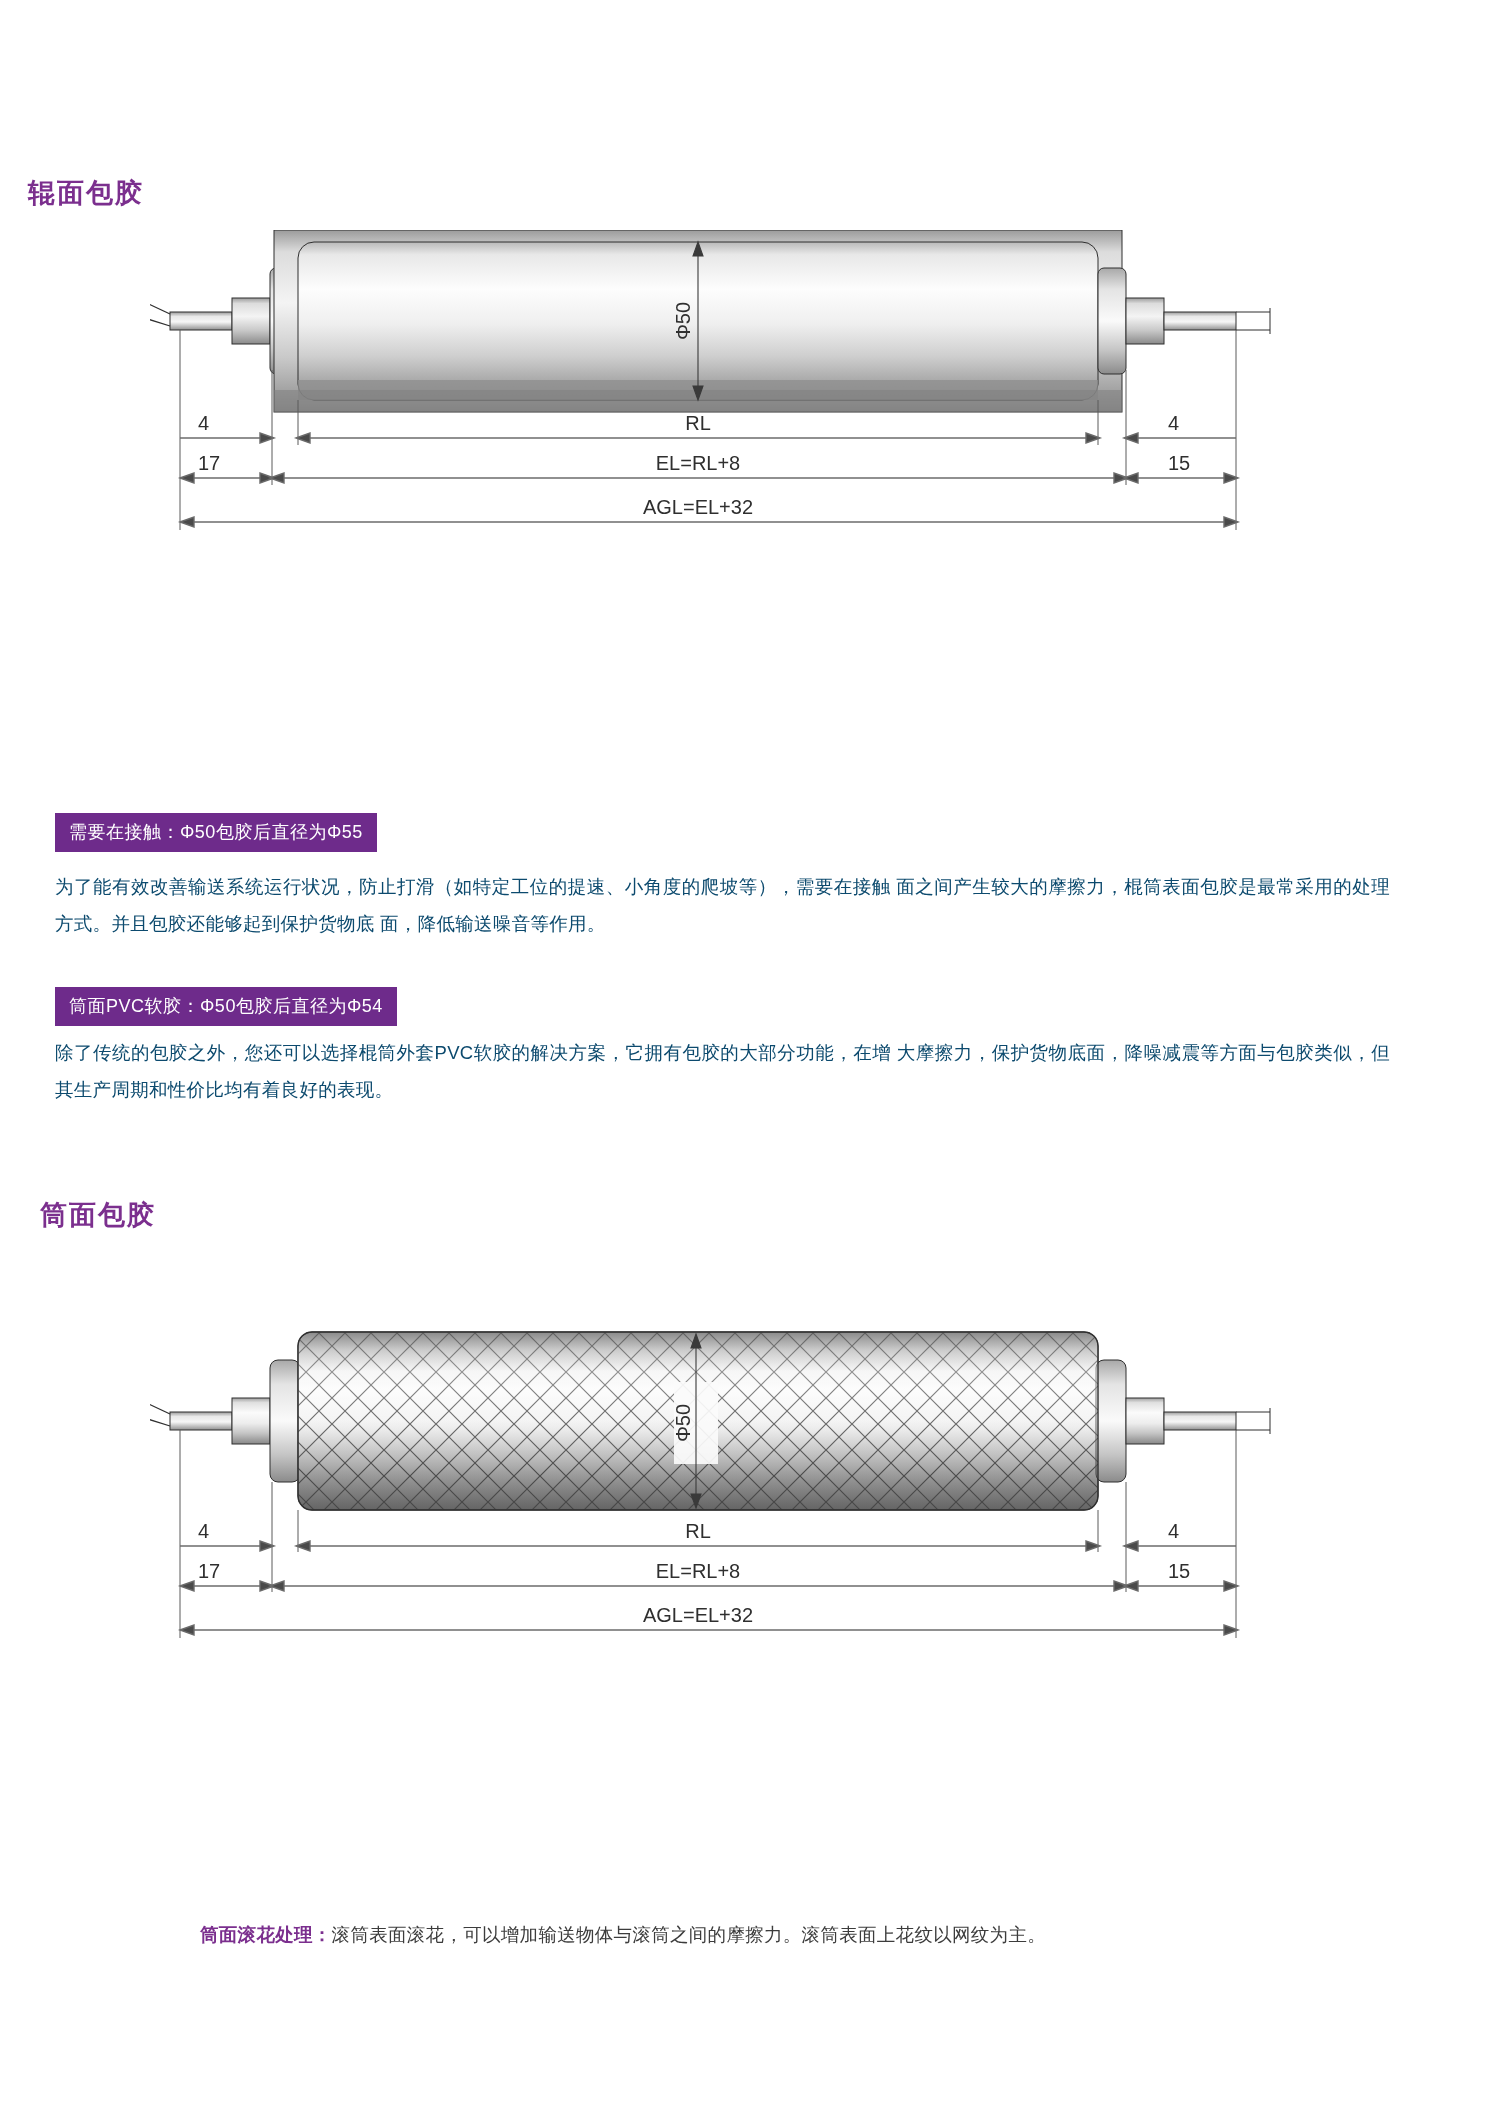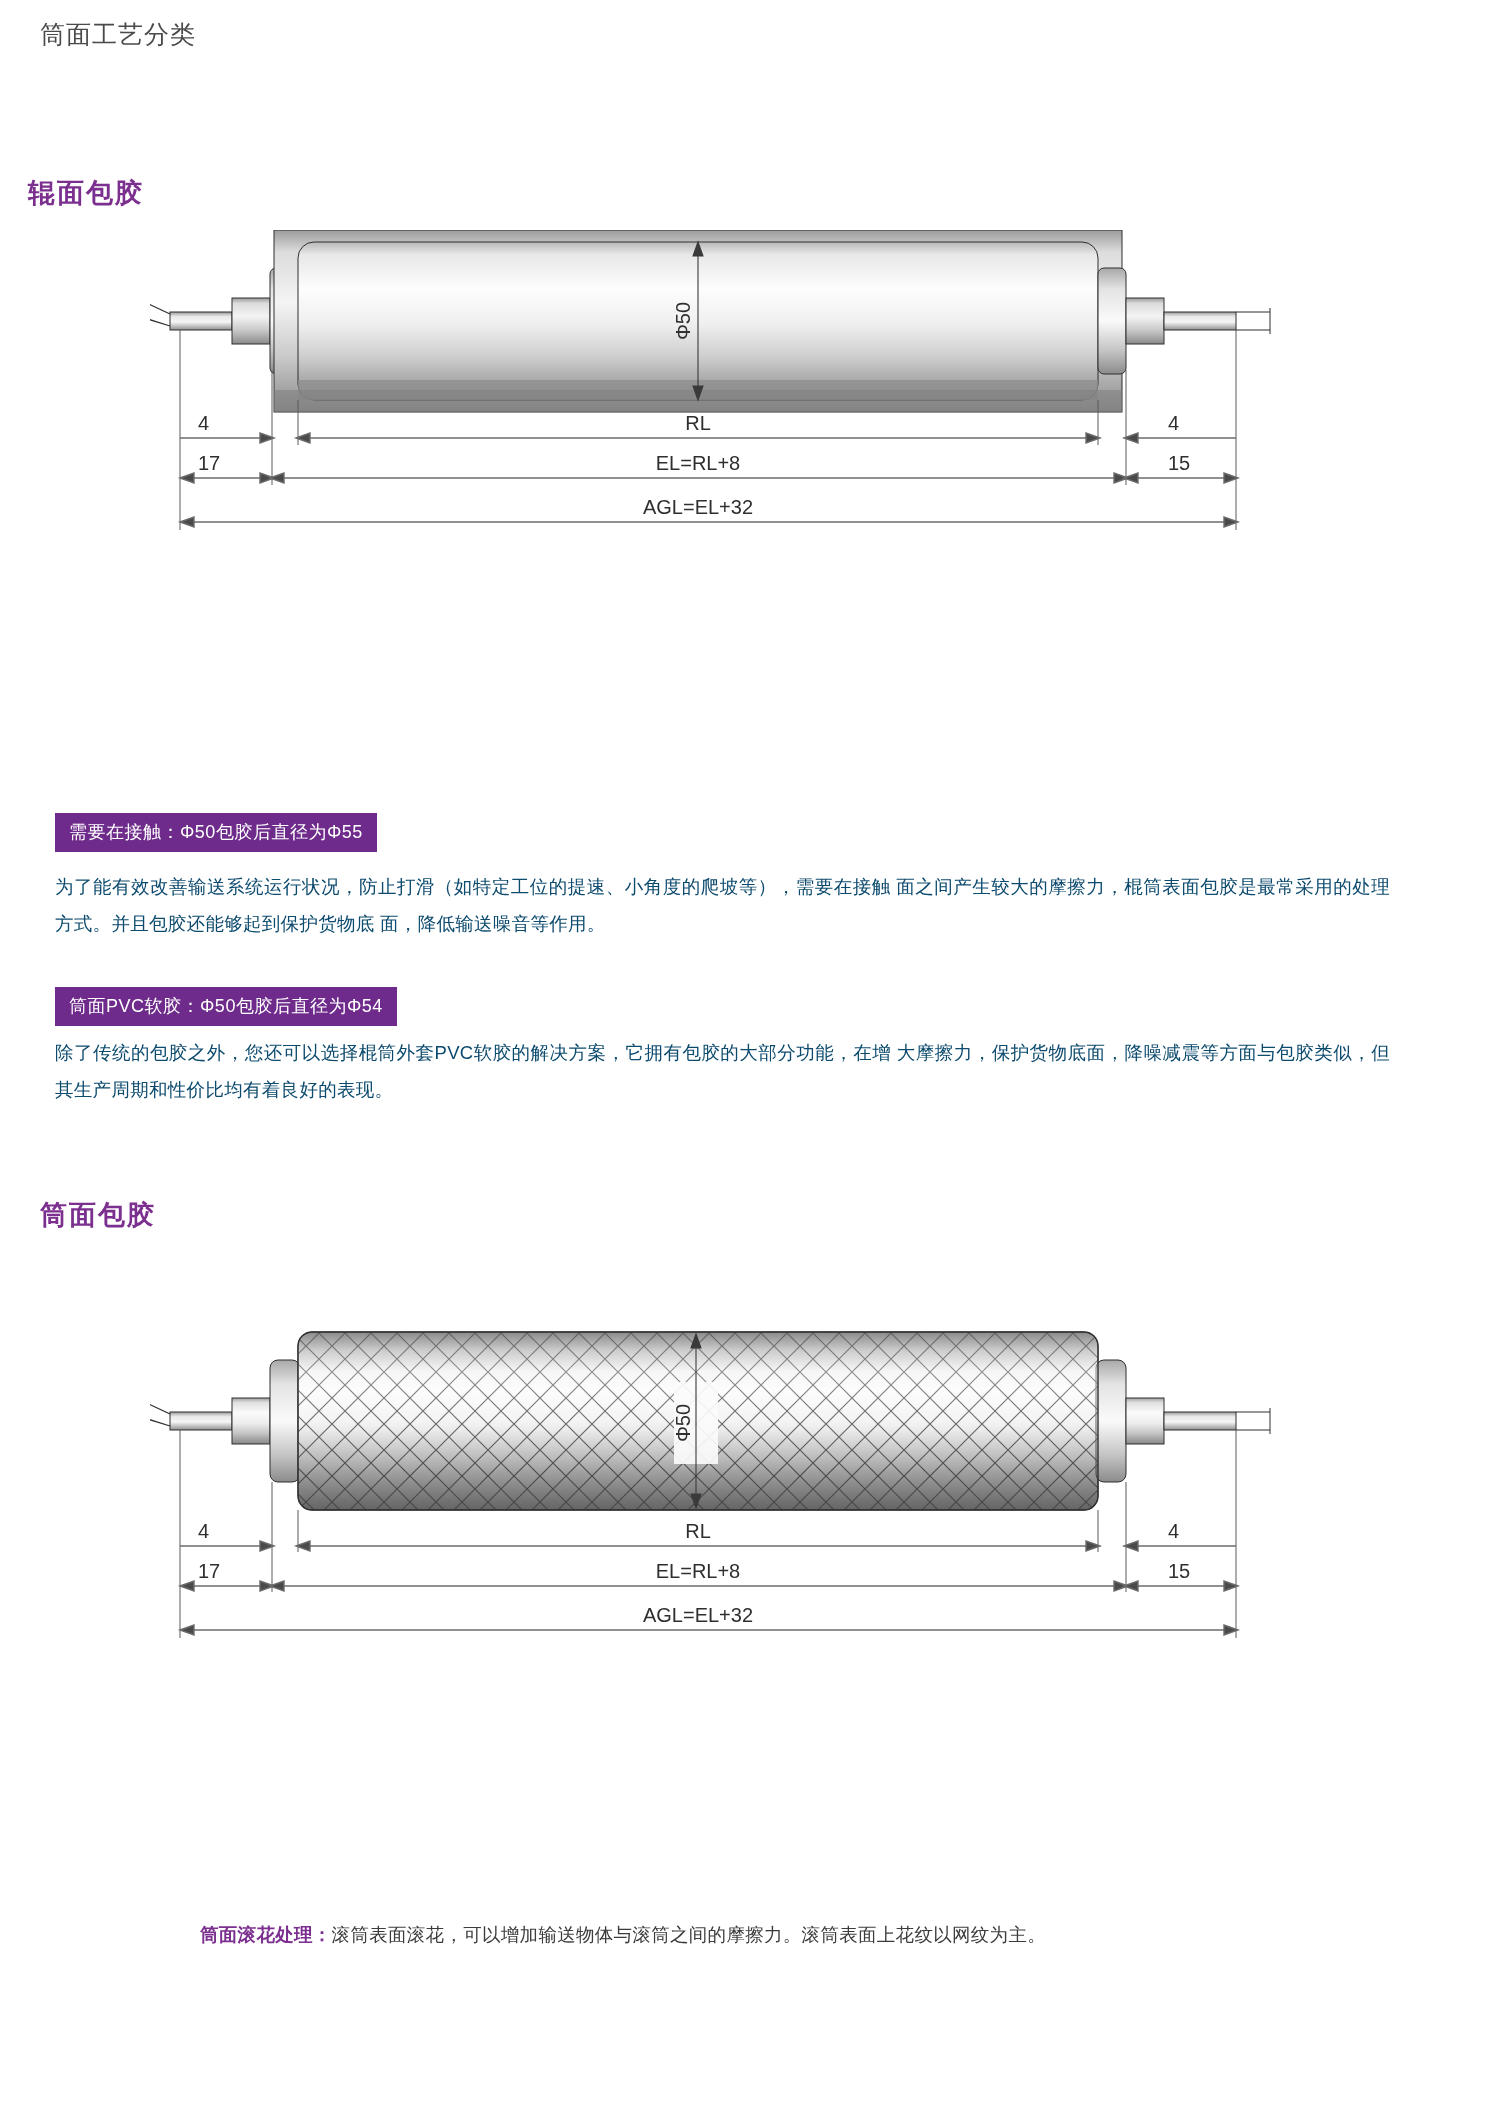--- a/index.html
+++ b/index.html
@@ -99,21 +99,20 @@
     color: #7b2f8e;
     font-weight: bold;
   }
 
   svg { display: block; }
 </style>
 </head>
 <body>
 
 <div id="page-header">
-  <div class="title-cn">筒面工艺分类</div>
 </div>
 
 <div class="section-heading" id="heading-rubber">辊面包胶</div>
 
 <div class="figure" id="figure-rubber">
   <svg width="1200" height="310" viewBox="0 0 1200 310">
     <defs>
       <linearGradient id="bodyGradR" x1="0" y1="0" x2="0" y2="1">
         <stop offset="0%" stop-color="#b9b9b9"></stop>
         <stop offset="8%" stop-color="#e8e8e8"></stop>

